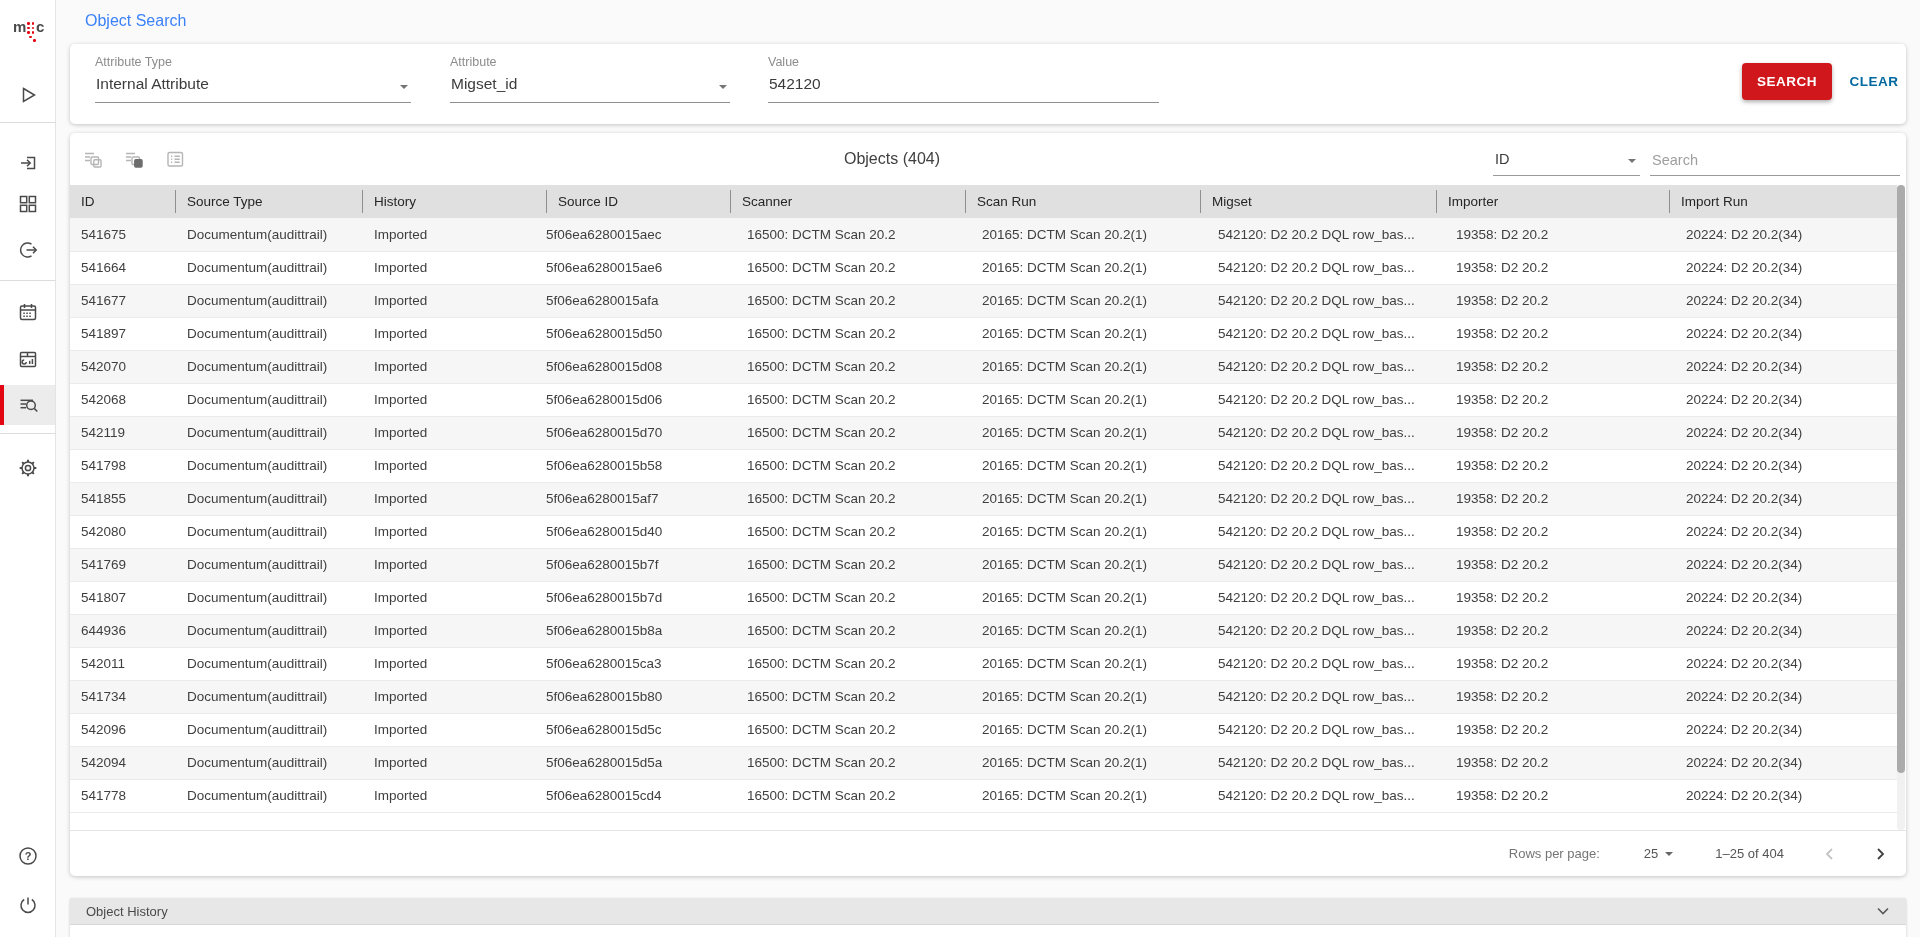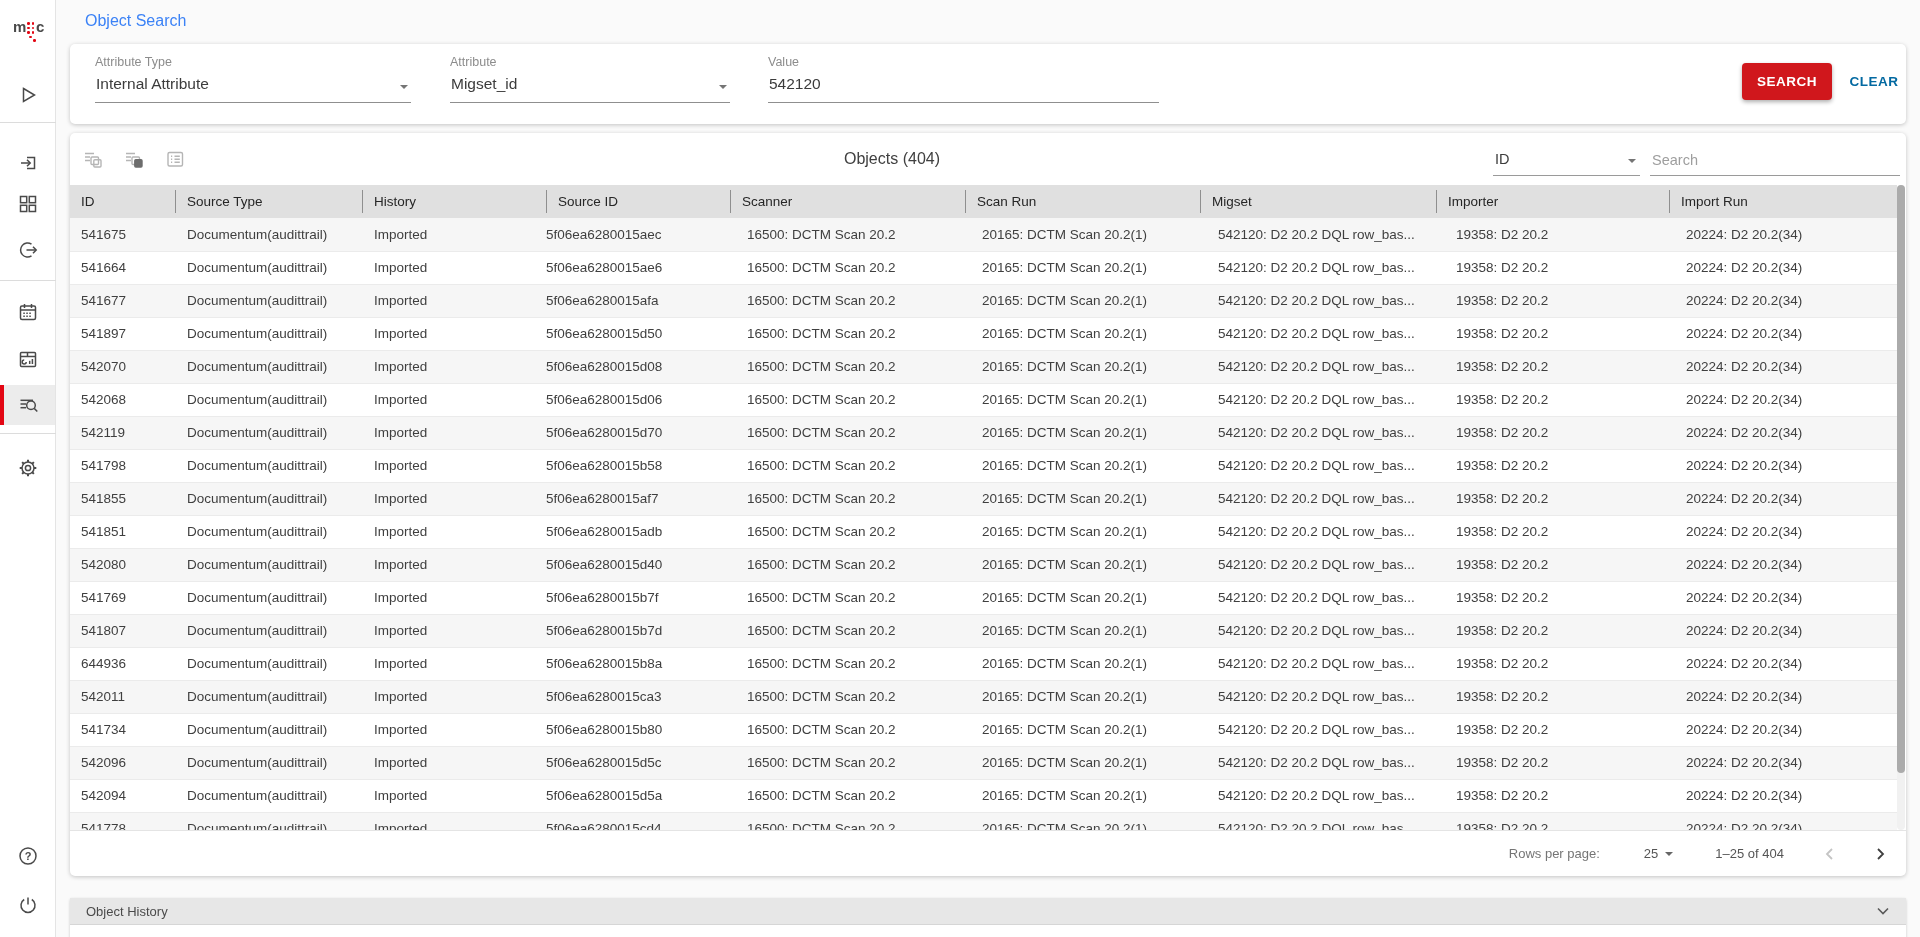--- a/index.html
+++ b/index.html
@@ -371,31 +371,20 @@
             <td>20165: DCTM Scan 20.2(1)</td>
             <td>542120: D2 20.2 DQL row_bas...</td>
             <td>19358: D2 20.2</td>
             <td>20224: D2 20.2(34)</td>
           </tr>
           <tr>
             <td>541855</td>
             <td>Documentum(audittrail)</td>
             <td>Imported</td>
             <td>5f06ea6280015af7</td>
-            <td>16500: DCTM Scan 20.2</td>
-            <td>20165: DCTM Scan 20.2(1)</td>
-            <td>542120: D2 20.2 DQL row_bas...</td>
-            <td>19358: D2 20.2</td>
-            <td>20224: D2 20.2(34)</td>
-          </tr>
-          <tr>
-            <td>541851</td>
-            <td>Documentum(audittrail)</td>
-            <td>Imported</td>
-            <td>5f06ea6280015adb</td>
             <td>16500: DCTM Scan 20.2</td>
             <td>20165: DCTM Scan 20.2(1)</td>
             <td>542120: D2 20.2 DQL row_bas...</td>
             <td>19358: D2 20.2</td>
             <td>20224: D2 20.2(34)</td>
           </tr>
           <tr>
             <td>542080</td>
             <td>Documentum(audittrail)</td>
             <td>Imported</td>

